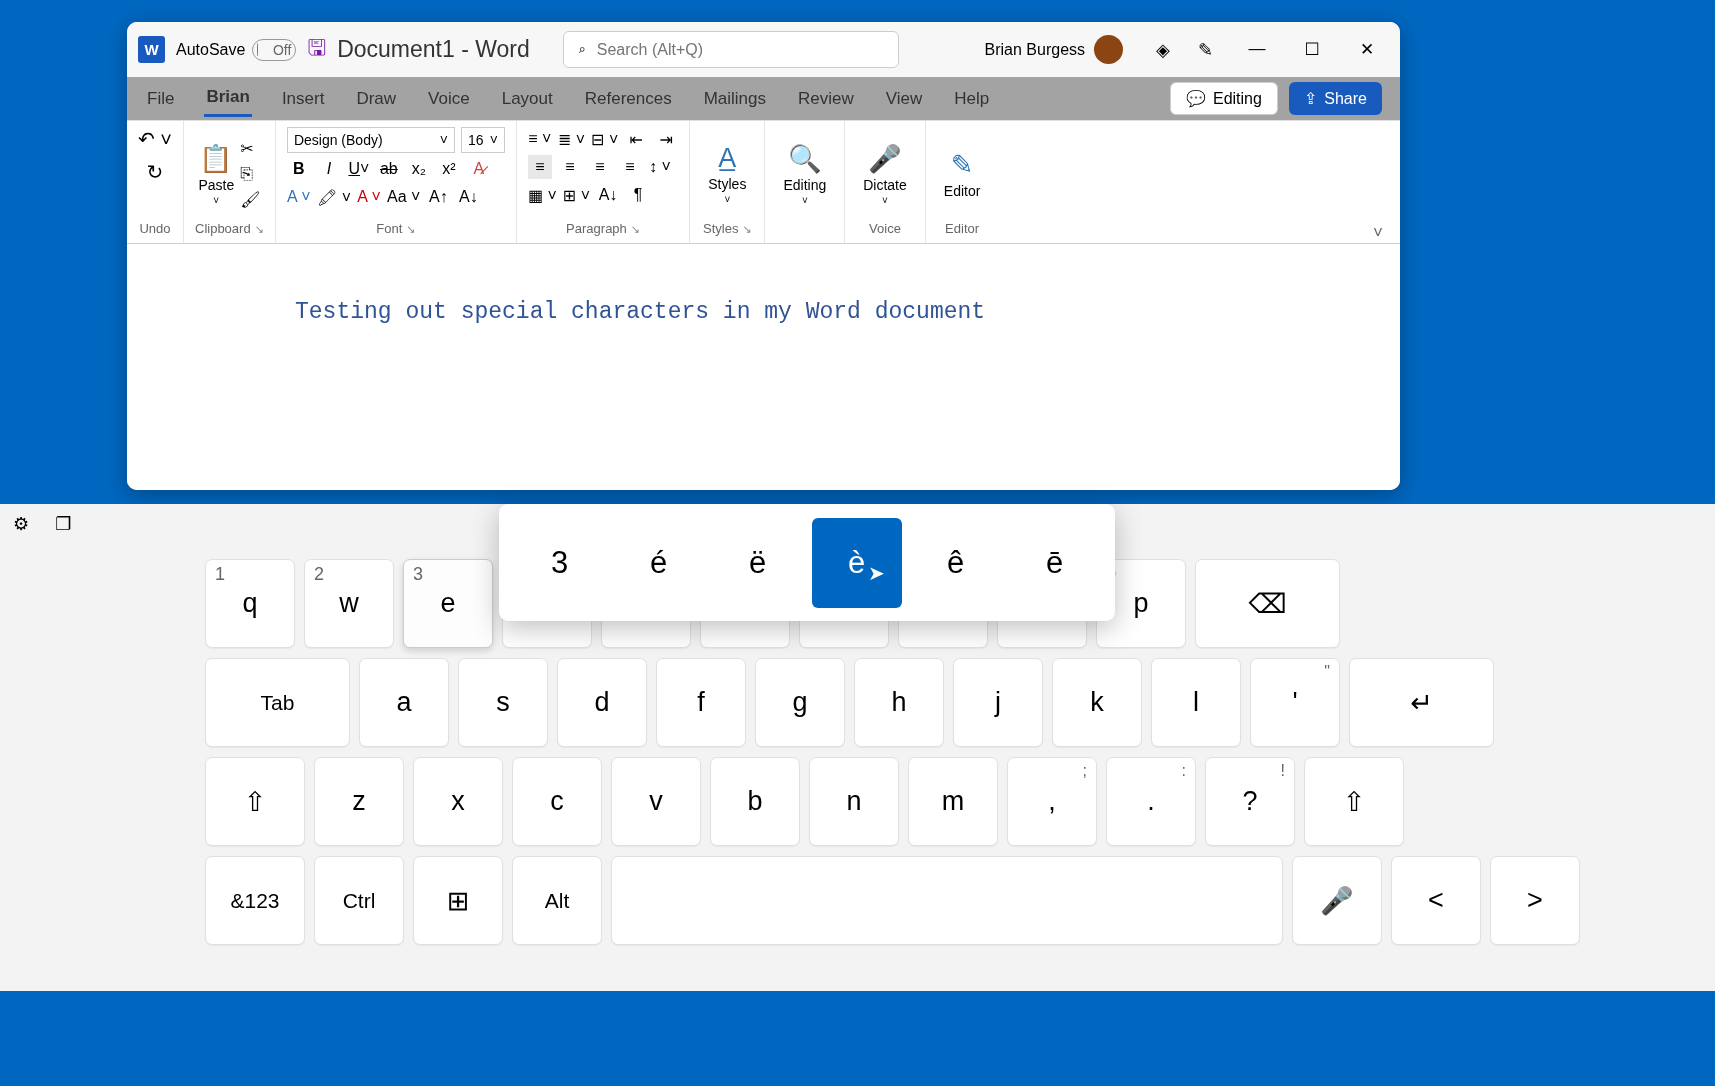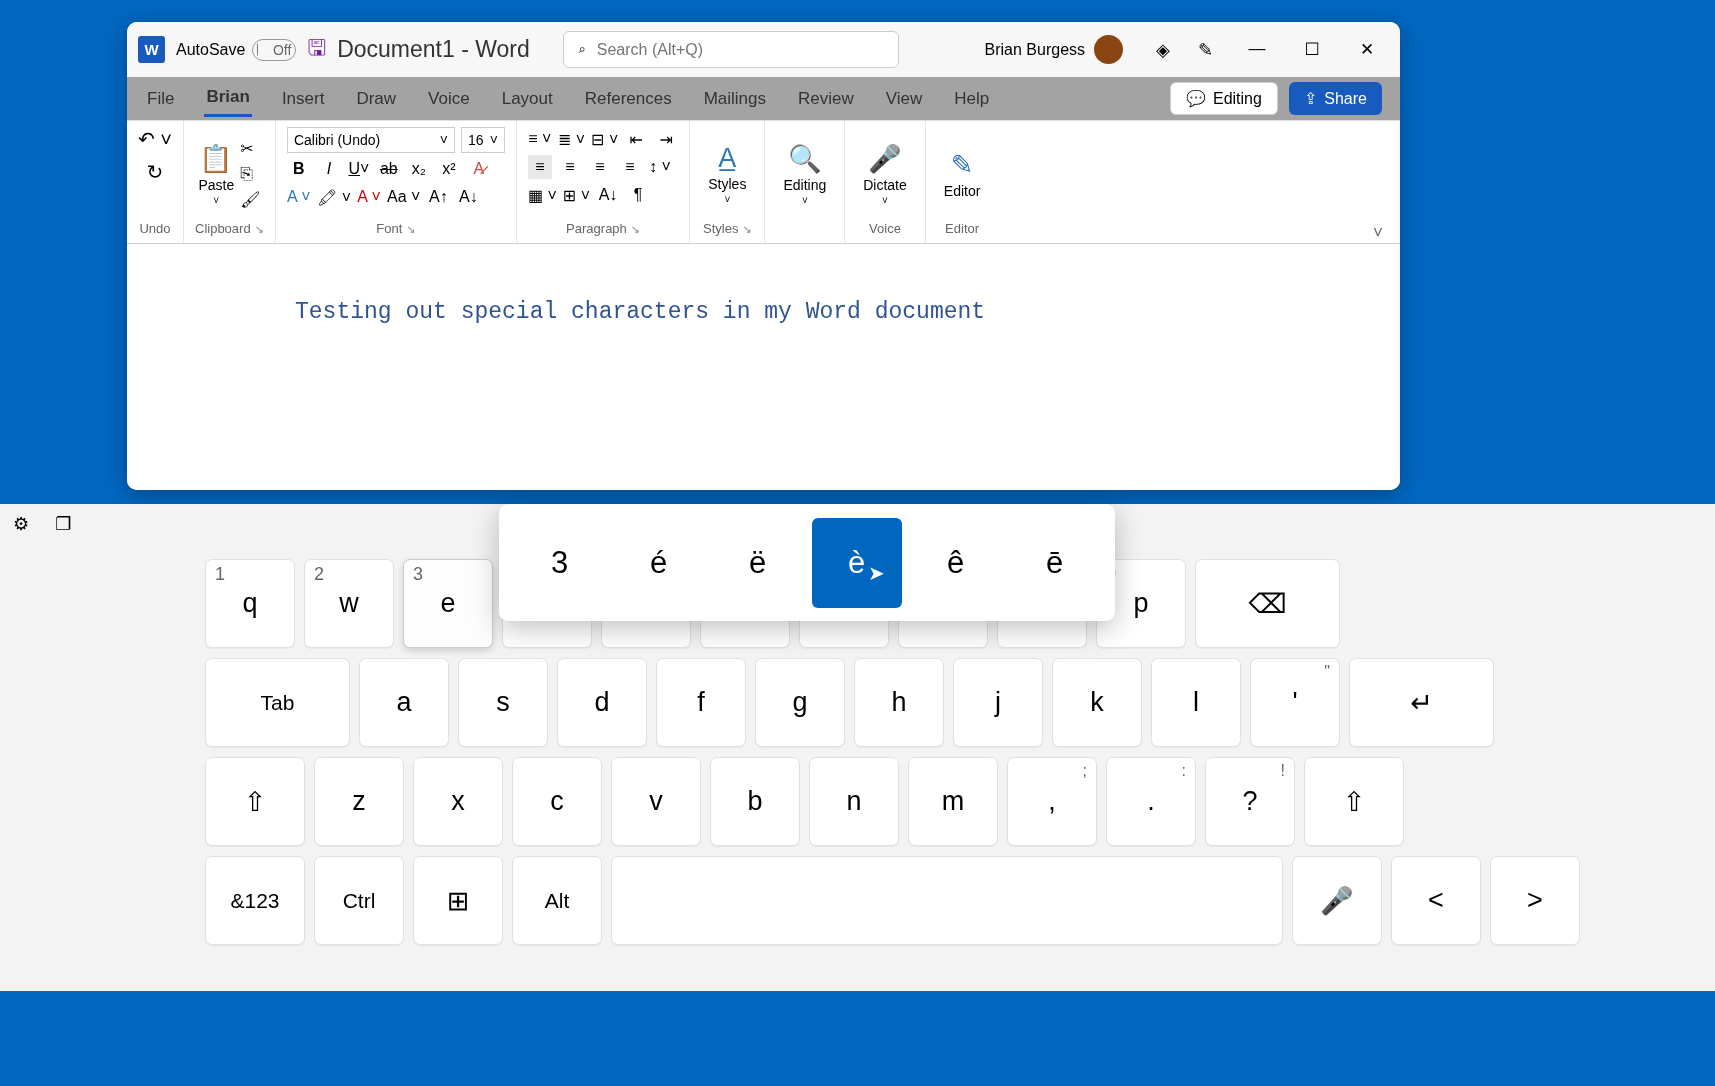--- a/index.html
+++ b/index.html
@@ -143,21 +143,21 @@
           <span>⎘</span>
           <span>🖌</span>
         </div>
       </div>
       <div class="rgroup-label"><span>Clipboard</span><span class="rlauncher">↘</span></div>
     </div>
     <div class="rgroup">
       <div class="rgroup-body vstack" style="align-items:flex-start">
         <div class="font-row">
           <div class="font-select">
-              <span>Calibri (Undo)</span>
+              <span>Design (Body)</span>
               <span>˅</span>
             </div>
           <div class="size-select">
               <span>16</span>
               <span>˅</span>
             </div>
         </div>
         <div class="font-row">
           <span class="icon-btn">
               <b>B</b>

